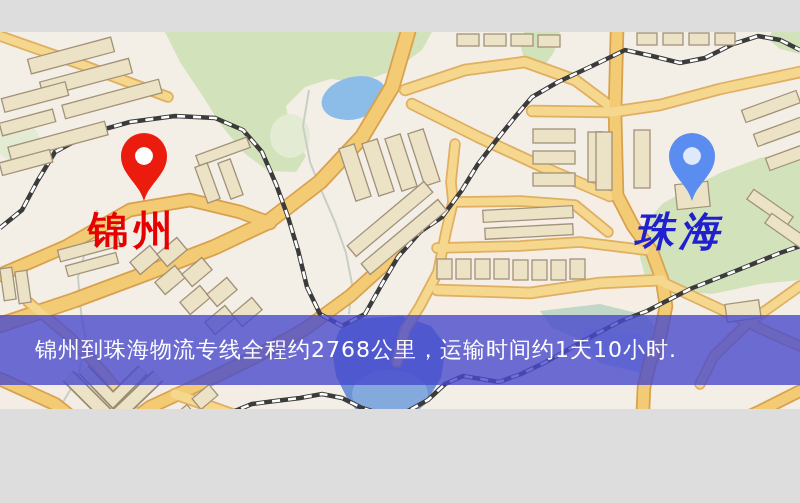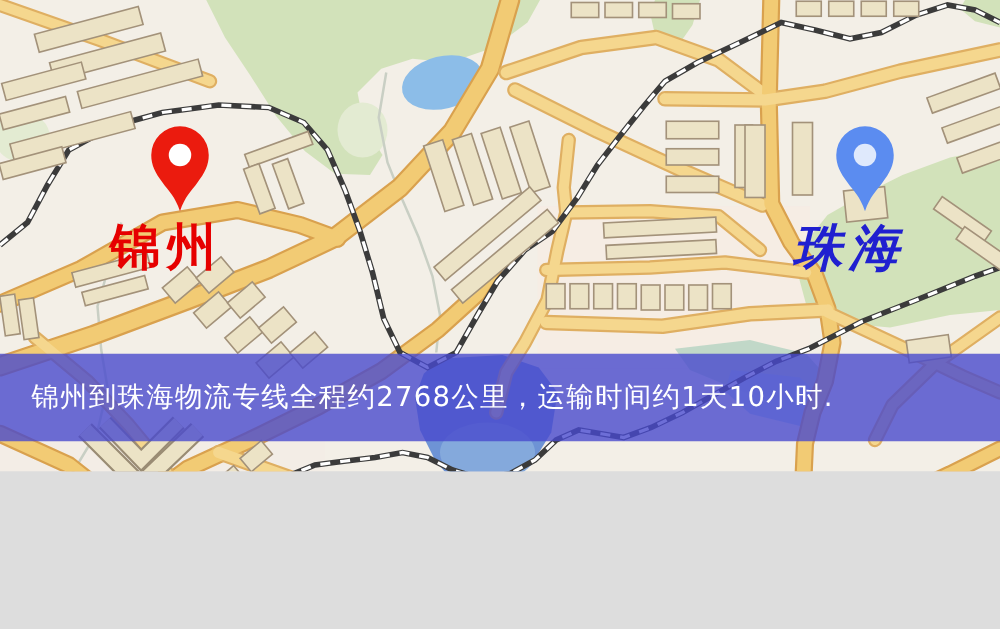--- a/index.html
+++ b/index.html
@@ -1,28 +1,28 @@
 <!DOCTYPE html>
 <html><head>
 <meta charset="utf-8">
 <style>
   html,body{margin:0;padding:0;background:#ddd;}
   .stage{position:relative;width:800px;height:377px;overflow:hidden;
-         font-family:"DejaVu Sans","Liberation Sans",sans-serif;}
+         font-family:"DejaVu Sans","Liberation Sans",sans-serif;margin-top:32px;}
   #map-svg{position:absolute;left:0;top:0;}
   .city-label{position:absolute;font-weight:bold;font-size:40px;letter-spacing:5px;
               line-height:1;white-space:nowrap;
               font-family:"DejaVu Sans","Liberation Sans",sans-serif;}
   .label-origin{left:88px;top:178px;}
   .label-dest{left:634px;top:179px;font-style:italic;}
   .pin{position:absolute;width:50px;height:70px;}
   .pin-origin{left:119px;top:99px;}
   .pin-dest{left:667px;top:99px;}
   .banner{position:absolute;left:0;top:283px;width:800px;height:70px;
-          display:flex;align-items:center;box-sizing:border-box;padding-left:25px;}
+          display:flex;align-items:center;box-sizing:border-box;padding-left:35px;}
   .banner span{font-size:22px;letter-spacing:1px;white-space:nowrap;}
 </style>
 </head>
 <body>
 
 <div class="stage">
 
   <svg id="map-svg" width="800" height="503" viewBox="0 0 800 503">
       <g>
         <rect x="0" y="0" width="800" height="503" fill="#f3efe7"></rect>

